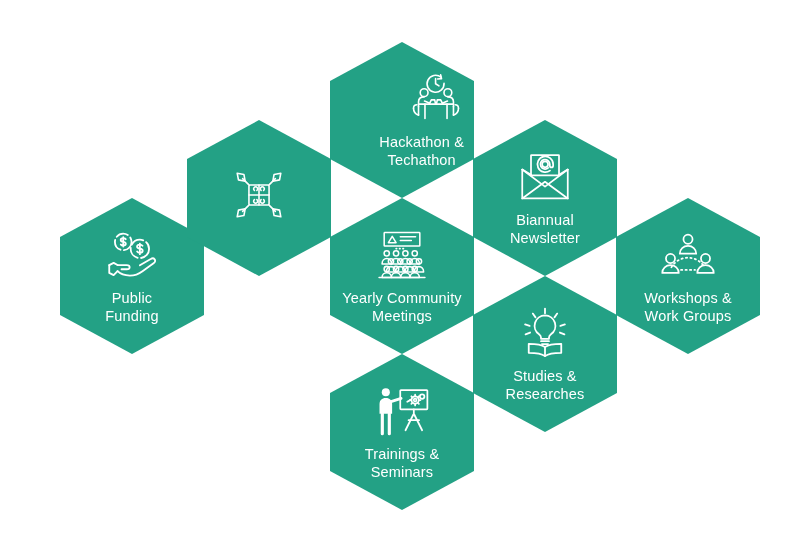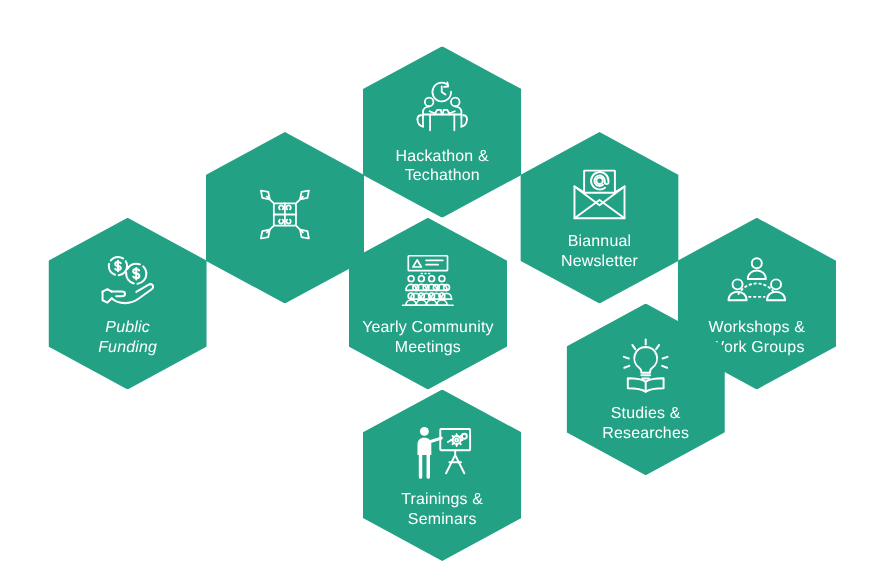--- a/index.html
+++ b/index.html
@@ -52,28 +52,28 @@
     color: #ffffff;
     font-size: 14.5px;
     line-height: 1.22;
     text-align: center;
     letter-spacing: 0.15px;
     white-space: pre-line;
     font-weight: 400;
   }
 
   
-  .p-public-funding       { left: 44px;  top: 198px; font-style: italic; }
+  .p-public-funding       { left: 60px;  top: 198px; }
   .p-partner-matching     { left: 187px; top: 120px; }
-  .p-hackathon            { left: 330px; top: 42px;  }
+  .p-hackathon            { left: 330px; top: 42px; align-items: flex-end;  }
   .p-biannual-newsletter  { left: 473px; top: 120px; }
   .p-workshops            { left: 616px; top: 198px; }
   .p-access-test-data     { left: 187px; top: 276px; }
-  .p-yearly-meetings      { left: 317px; top: 198px; }
-  .p-studies              { left: 473px; top: 276px; margin-left: 42px; }
+  .p-yearly-meetings      { left: 330px; top: 198px; }
+  .p-studies              { left: 473px; top: 276px; }
   .p-trainings            { left: 330px; top: 354px; }
 </style>
 </head>
 <body>
 
 <div id="stage">
 
   <div class="hex p-public-funding">
     <span class="hex-icon">
       <svg viewBox="0 0 64 58" fill="none" stroke="#ffffff" stroke-width="2.1" stroke-linecap="round" stroke-linejoin="round">

